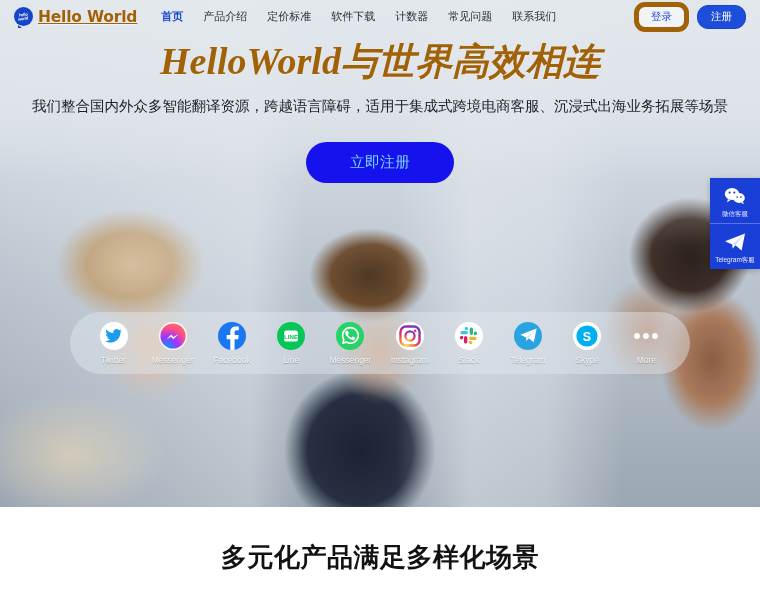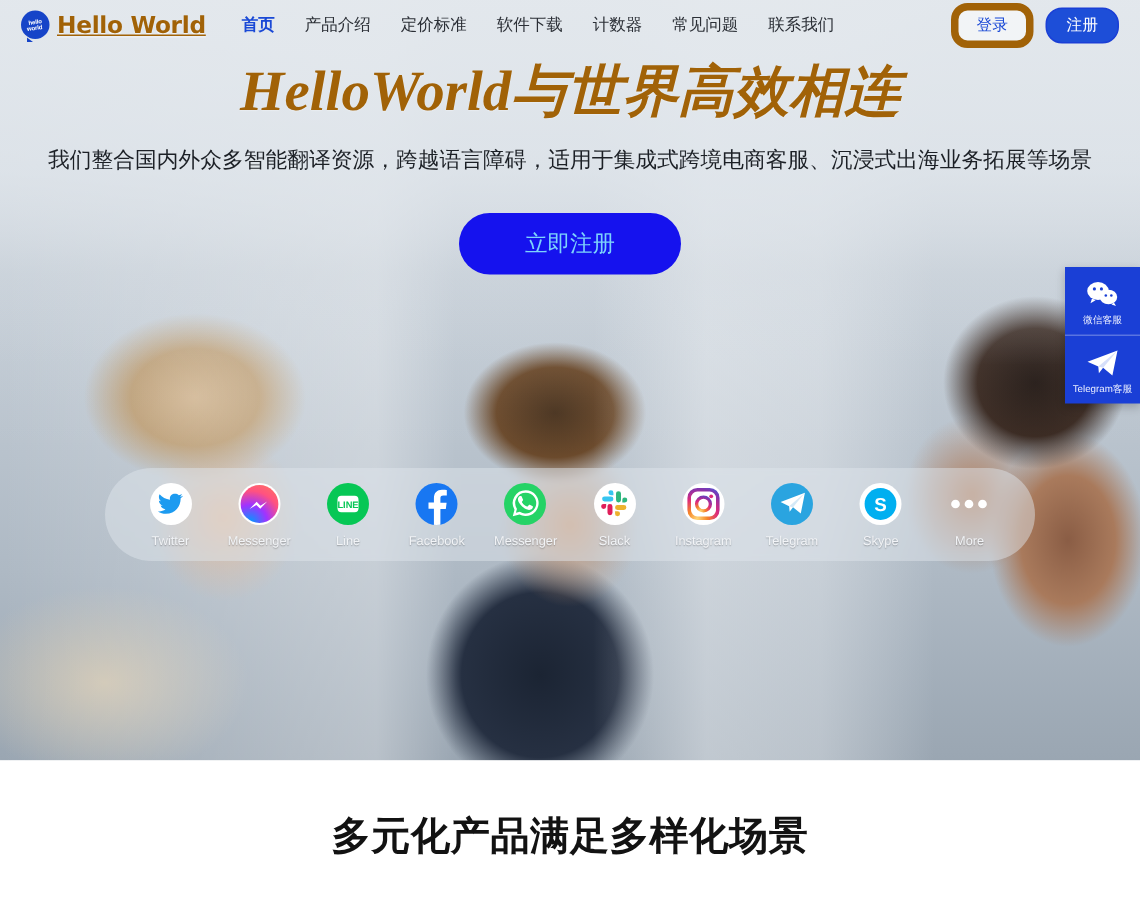--- a/index.html
+++ b/index.html
@@ -291,58 +291,46 @@
             </radialGradient>
           </defs>
           <circle cx="14" cy="14" r="12.6" fill="url(#msgrad)"></circle>
           <path d="M7.4 17.4 L12.1 12.5 L14.6 15.1 L19.1 12.3 L14.5 17.2 L11.9 14.7 Z" fill="#ffffff"></path>
         </svg>
       </div>
       <div class="social-label">Messenger</div>
     </div>
 
     <div class="social-item">
+      <div class="social-icon" style="background:#1877f2">
+        <svg width="28" height="28" viewBox="0 0 28 28">
+          <path d="M16.6 28V17.3h3.6l.54-4.2h-4.14V10.4c0-1.2.34-2.04 2.07-2.04h2.2V4.6c-.38-.05-1.7-.16-3.22-.16-3.19 0-5.37 1.95-5.37 5.52v3.08H8.66v4.2h3.62V28z" fill="#ffffff"></path>
+        </svg>
+      </div>
+      <div class="social-label">Facebook</div>
+    </div>
+
+    <div class="social-item">
       <div class="social-icon" style="background:#06c755">
         <svg width="18" height="18" viewBox="0 0 18 18">
           <rect x="2" y="3.5" width="14" height="11" rx="2.6" fill="#ffffff"></rect>
           <text x="9" y="11.6" font-size="6.2" font-weight="bold" fill="#06c755" text-anchor="middle" font-family="Liberation Sans, sans-serif">LINE</text>
         </svg>
       </div>
       <div class="social-label">Line</div>
     </div>
 
     <div class="social-item">
-      <div class="social-icon" style="background:#1877f2">
-        <svg width="28" height="28" viewBox="0 0 28 28">
-          <path d="M16.6 28V17.3h3.6l.54-4.2h-4.14V10.4c0-1.2.34-2.04 2.07-2.04h2.2V4.6c-.38-.05-1.7-.16-3.22-.16-3.19 0-5.37 1.95-5.37 5.52v3.08H8.66v4.2h3.62V28z" fill="#ffffff"></path>
-        </svg>
-      </div>
-      <div class="social-label">Facebook</div>
-    </div>
-
-    <div class="social-item">
       <div class="social-icon" style="background:#25d366">
         <svg width="19" height="19" viewBox="0 0 20 20">
           <path d="M10 .8A9.1 9.1 0 0 0 2.1 14.5L.9 19.1l4.7-1.2A9.1 9.1 0 1 0 10 .8zm0 1.8a7.3 7.3 0 1 1-3.8 13.5l-.3-.2-2.8.7.75-2.7-.2-.3A7.3 7.3 0 0 1 10 2.6z" fill="#ffffff"></path>
           <path d="M7.2 5.4c-.2-.45-.4-.46-.58-.47h-.5c-.17 0-.45.06-.69.31-.24.25-.9.88-.9 2.15s.93 2.5 1.06 2.67c.13.17 1.8 2.88 4.43 3.92 2.18.86 2.63.69 3.1.65.47-.04 1.52-.62 1.74-1.22.21-.6.21-1.11.15-1.22-.06-.1-.23-.17-.48-.3-.25-.12-1.52-.75-1.75-.83-.24-.09-.41-.13-.58.12-.17.25-.67.83-.82 1-.15.17-.3.2-.56.07-.25-.13-1.07-.4-2.04-1.26-.75-.67-1.26-1.5-1.41-1.75-.15-.25-.02-.38.11-.51.11-.11.25-.29.37-.44.13-.15.17-.25.25-.42.09-.17.04-.32-.02-.44-.06-.13-.55-1.38-.77-1.88z" fill="#ffffff"></path>
         </svg>
       </div>
       <div class="social-label">Messenger</div>
-    </div>
-
-    <div class="social-item">
-      <div class="social-icon" style="background:#ffffff">
-        <svg width="19" height="19" viewBox="0 0 24 24">
-          <path d="M5.2 14.8a2.1 2.1 0 1 1-2.1-2.1h2.1zM6.3 14.8a2.1 2.1 0 0 1 4.2 0v5.3a2.1 2.1 0 0 1-4.2 0z" fill="#e01e5a"></path>
-          <path d="M9.2 5.2a2.1 2.1 0 1 1 2.1-2.1v2.1zM9.2 6.3a2.1 2.1 0 0 1 0 4.2H3.9a2.1 2.1 0 0 1 0-4.2z" fill="#36c5f0"></path>
-          <path d="M18.8 9.2a2.1 2.1 0 1 1 2.1 2.1h-2.1zM17.7 9.2a2.1 2.1 0 0 1-4.2 0V3.9a2.1 2.1 0 0 1 4.2 0z" fill="#2eb67d"></path>
-          <path d="M14.8 18.8a2.1 2.1 0 1 1-2.1 2.1v-2.1zM14.8 17.7a2.1 2.1 0 0 1 0-4.2h5.3a2.1 2.1 0 0 1 0 4.2z" fill="#ecb22e"></path>
-        </svg>
-      </div>
-      <div class="social-label">Slack</div>
     </div>
 
     <div class="social-item">
       <div class="social-icon" style="background:#ffffff">
         <svg width="22" height="22" viewBox="0 0 24 24">
           <defs>
             <radialGradient id="iggrad" cx="28%" cy="102%" r="125%">
               <stop offset="0%" stop-color="#ffd776"></stop>
               <stop offset="28%" stop-color="#f58529"></stop>
               <stop offset="58%" stop-color="#dd2a7b"></stop>
@@ -352,20 +340,32 @@
           </defs>
           <rect x="1.6" y="1.6" width="20.8" height="20.8" rx="6" fill="none" stroke="url(#iggrad)" stroke-width="2.6"></rect>
           <circle cx="12" cy="12" r="5" fill="none" stroke="url(#iggrad)" stroke-width="2.4"></circle>
           <circle cx="17.6" cy="6.4" r="1.4" fill="#dd2a7b"></circle>
         </svg>
       </div>
       <div class="social-label">Instagram</div>
     </div>
 
     <div class="social-item">
+      <div class="social-icon" style="background:#ffffff">
+        <svg width="19" height="19" viewBox="0 0 24 24">
+          <path d="M5.2 14.8a2.1 2.1 0 1 1-2.1-2.1h2.1zM6.3 14.8a2.1 2.1 0 0 1 4.2 0v5.3a2.1 2.1 0 0 1-4.2 0z" fill="#e01e5a"></path>
+          <path d="M9.2 5.2a2.1 2.1 0 1 1 2.1-2.1v2.1zM9.2 6.3a2.1 2.1 0 0 1 0 4.2H3.9a2.1 2.1 0 0 1 0-4.2z" fill="#36c5f0"></path>
+          <path d="M18.8 9.2a2.1 2.1 0 1 1 2.1 2.1h-2.1zM17.7 9.2a2.1 2.1 0 0 1-4.2 0V3.9a2.1 2.1 0 0 1 4.2 0z" fill="#2eb67d"></path>
+          <path d="M14.8 18.8a2.1 2.1 0 1 1-2.1 2.1v-2.1zM14.8 17.7a2.1 2.1 0 0 1 0-4.2h5.3a2.1 2.1 0 0 1 0 4.2z" fill="#ecb22e"></path>
+        </svg>
+      </div>
+      <div class="social-label">Slack</div>
+    </div>
+
+    <div class="social-item">
       <div class="social-icon" style="background:#2aa4e0">
         <svg width="19" height="17" viewBox="0 0 22 19">
           <path d="M1.6 8.6 L20.4 1.4 L17.2 17.4 L11.2 12.6 L8.6 16 L8.2 11.8 Z" fill="#ffffff"></path>
           <path d="M8.2 11.8 L20.4 1.4 L11.2 12.6 Z" fill="#d4e9f7"></path>
         </svg>
       </div>
       <div class="social-label">Telegram</div>
     </div>
 
     <div class="social-item">

